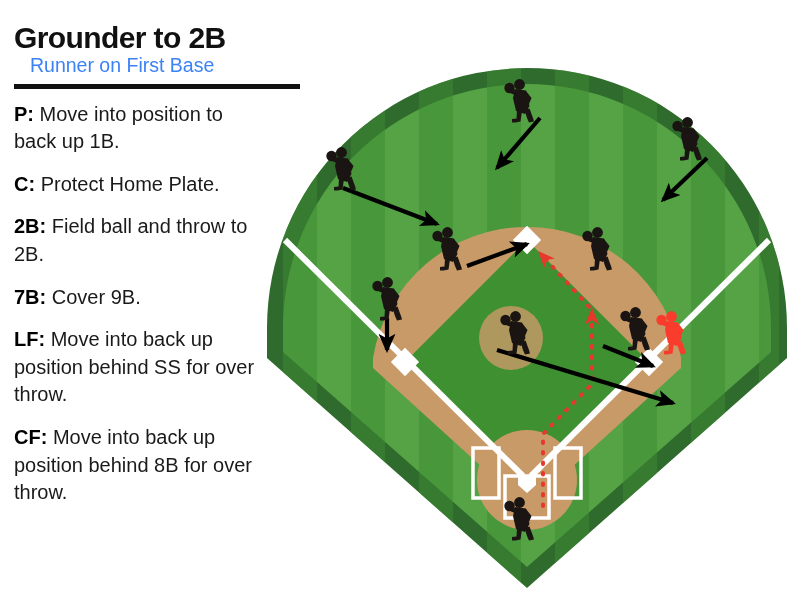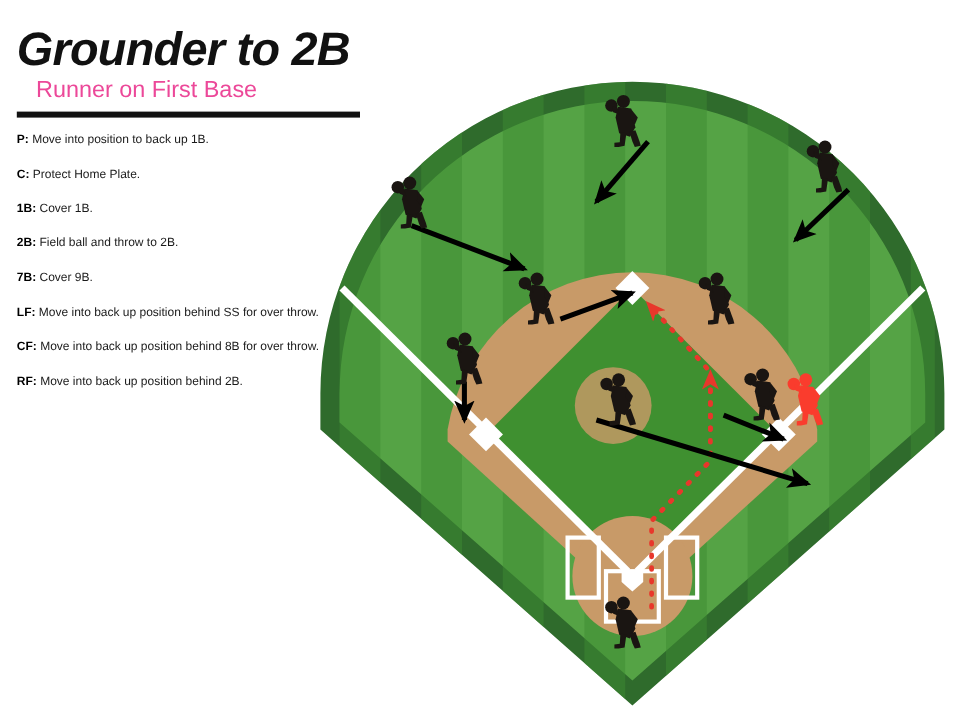--- a/index.html
+++ b/index.html
@@ -27,47 +27,46 @@
     position: absolute;
     left: 0;
     top: 0;
     width: 300px;
     height: 600px;
     box-sizing: border-box;
     padding: 22px 16px 0 14px;
   }
   #title-block { margin: 0 0 4px 0; }
   .play-title {
-    font-size: 39px;
+    font-size: 30px;
     font-weight: bold;
     letter-spacing: -0.6px;
     line-height: 1.04;
     margin: 0 0 2px 0;
     color: #111111;
     white-space: nowrap;
-    font-style: italic;
   }
   .play-subtitle {
     font-size: 19.5px;
     font-weight: normal;
     line-height: 1.1;
     margin: 0 0 7px 0;
     padding-left: 16px;
-    color: #ec4899;
+    color: #3b82f6;
     white-space: nowrap;
   }
   .title-rule {
     height: 5px;
     background: #111111;
     width: 286px;
     margin: 0 0 12px 0;
   }
   #assignments { margin: 0; padding: 0; list-style: none; }
   .assignment {
-    font-size: 10px;
+    font-size: 20px;
     line-height: 1.38;
     margin: 0 0 15px 0;
     color: #1a1a1a;
     max-width: 252px;
   }
   .assignment:last-child { margin-bottom: 0; }
   .pos-label { font-weight: bold; color: #000000; }
   
   #field-wrap {
     position: absolute;
@@ -87,26 +86,24 @@
 
     <div id="title-block">
       <div class="play-title">Grounder to 2B</div>
       <div class="play-subtitle">Runner on First Base</div>
     </div>
     <div class="title-rule"></div>
 
     <ul id="assignments">
       <li class="assignment"><span class="pos-label">P:</span><span> Move into position to back up 1B.</span></li>
       <li class="assignment"><span class="pos-label">C:</span><span> Protect Home Plate.</span></li>
-      <li class="assignment"><span class="pos-label">1B:</span><span> Cover 1B.</span></li>
       <li class="assignment"><span class="pos-label">2B:</span><span> Field ball and throw to 2B.</span></li>
       <li class="assignment"><span class="pos-label">7B:</span><span> Cover 9B.</span></li>
       <li class="assignment"><span class="pos-label">LF:</span><span> Move into back up position behind SS for over throw.</span></li>
       <li class="assignment"><span class="pos-label">CF:</span><span> Move into back up position behind 8B for over throw.</span></li>
-      <li class="assignment"><span class="pos-label">RF:</span><span> Move into back up position behind 2B.</span></li>
     </ul>
   </div>
 
   <div id="field-wrap">
     <svg id="field-svg" viewBox="0 0 545 565" xmlns="http://www.w3.org/2000/svg">
       <defs>
 
         <g id="player-glyph">
 
           <circle cx="-7.5" cy="-30" r="5.2"></circle>

